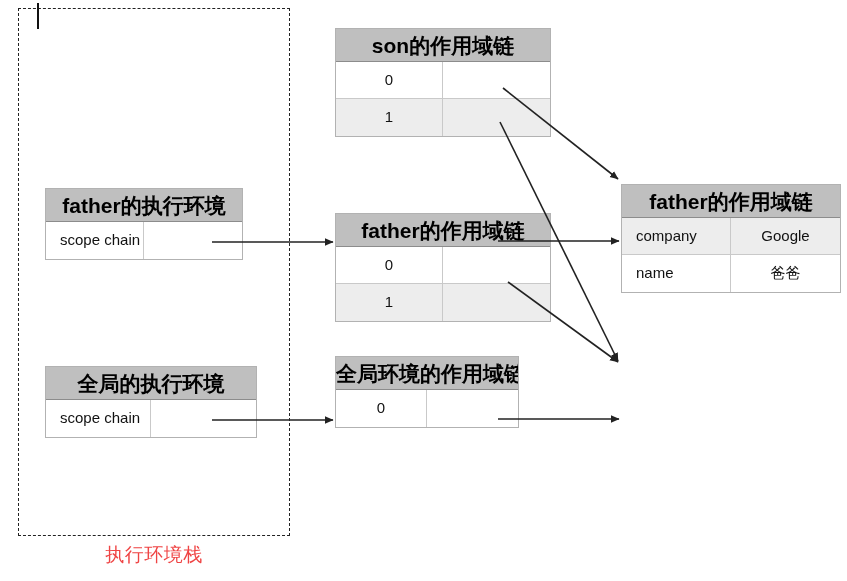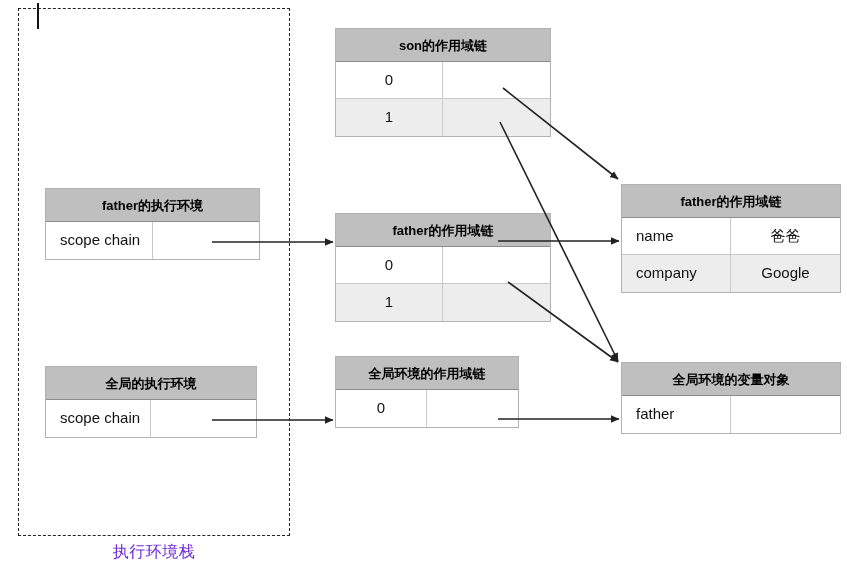--- a/index.html
+++ b/index.html
@@ -37,40 +37,40 @@
     width: 0;
     height: 26px;
     border-left: 2px solid #111111;
   }
   .stack-label {
     position: absolute;
     left: 18px;
     top: 542px;
     width: 272px;
     text-align: center;
-    font-size: 16px;
-    color: #6d28d9;
+    font-size: 19px;
+    color: #ef4444;
     letter-spacing: 0.5px;
   }
 
   
   .card {
     position: absolute;
     box-sizing: border-box;
     border: 1px solid #b2b2b2;
     background: #ffffff;
   }
   .card .hdr {
     height: 33px;
     line-height: 33px;
     text-align: center;
     background: #bfbfbf;
     color: #000000;
     font-weight: bold;
-    font-size: 13px;
+    font-size: 21px;
     border-bottom: 1px solid #8c8c8c;
     box-sizing: border-box;
     white-space: nowrap;
     overflow: hidden;
   }
   .card .row {
     display: flex;
     height: 37px;
     box-sizing: border-box;
     border-bottom: 1px solid #c9c9c9;
@@ -94,21 +94,21 @@
     border-right: 1px solid #c9c9c9;
   }
   .card .cell.right {
     flex: 1 1 auto;
   }
   .cell.c-center { text-align: center; }
   .cell.c-pad    { text-align: left; padding-left: 14px; }
 
   
   #son-scope      { left: 335px; top: 28px;  width: 216px; }
-  #father-exec    { left: 45px;  top: 188px; width: 215px; }
+  #father-exec    { left: 45px;  top: 188px; width: 198px; }
   #father-scope   { left: 335px; top: 185px; width: 216px; margin-top: 28px; }
   #father-vo      { left: 621px; top: 184px; width: 220px; }
   #global-exec    { left: 45px;  top: 366px; width: 212px; }
   #global-scope   { left: 335px; top: 356px; width: 184px; }
   #global-vo      { left: 621px; top: 362px; width: 220px; }
 
   
   #arrows {
     position: absolute;
     left: 0;
@@ -154,53 +154,46 @@
       <div class="cell right c-center"></div>
     </div>
     <div class="row shade">
       <div class="cell left c-center">1</div>
       <div class="cell right c-center"></div>
     </div>
   </div>
 
   <div class="card" id="father-vo">
     <div class="hdr">father的作用域链</div>
-    <div class="row">
-      <div class="cell left c-pad">name</div>
-      <div class="cell right c-center">爸爸</div>
-    </div>
     <div class="row shade">
       <div class="cell left c-pad">company</div>
       <div class="cell right c-center">Google</div>
     </div>
+    <div class="row">
+      <div class="cell left c-pad">name</div>
+      <div class="cell right c-center">爸爸</div>
+    </div>
   </div>
 
   <div class="card" id="global-exec">
     <div class="hdr">全局的执行环境</div>
     <div class="row">
       <div class="cell left c-pad">scope chain</div>
       <div class="cell right c-center"></div>
     </div>
   </div>
 
   <div class="card" id="global-scope">
     <div class="hdr">全局环境的作用域链</div>
     <div class="row">
       <div class="cell left c-center">0</div>
       <div class="cell right c-center"></div>
     </div>
   </div>
 
-  <div class="card" id="global-vo">
-    <div class="hdr">全局环境的变量对象</div>
-    <div class="row">
-      <div class="cell left c-pad">father</div>
-      <div class="cell right c-center"></div>
-    </div>
-  </div>
 
   <svg id="arrows" viewBox="0 0 847 581">
     <defs>
       <marker id="ah" markerWidth="9" markerHeight="9" refX="8" refY="4.5" orient="auto" markerUnits="userSpaceOnUse">
         <path d="M0,0.8 L8.6,4.5 L0,8.2 z" fill="#222222"></path>
       </marker>
     </defs>
 
     <line x1="503" y1="88" x2="618" y2="179" stroke="#222222" stroke-width="1.6" marker-end="url(#ah)"></line>
 

